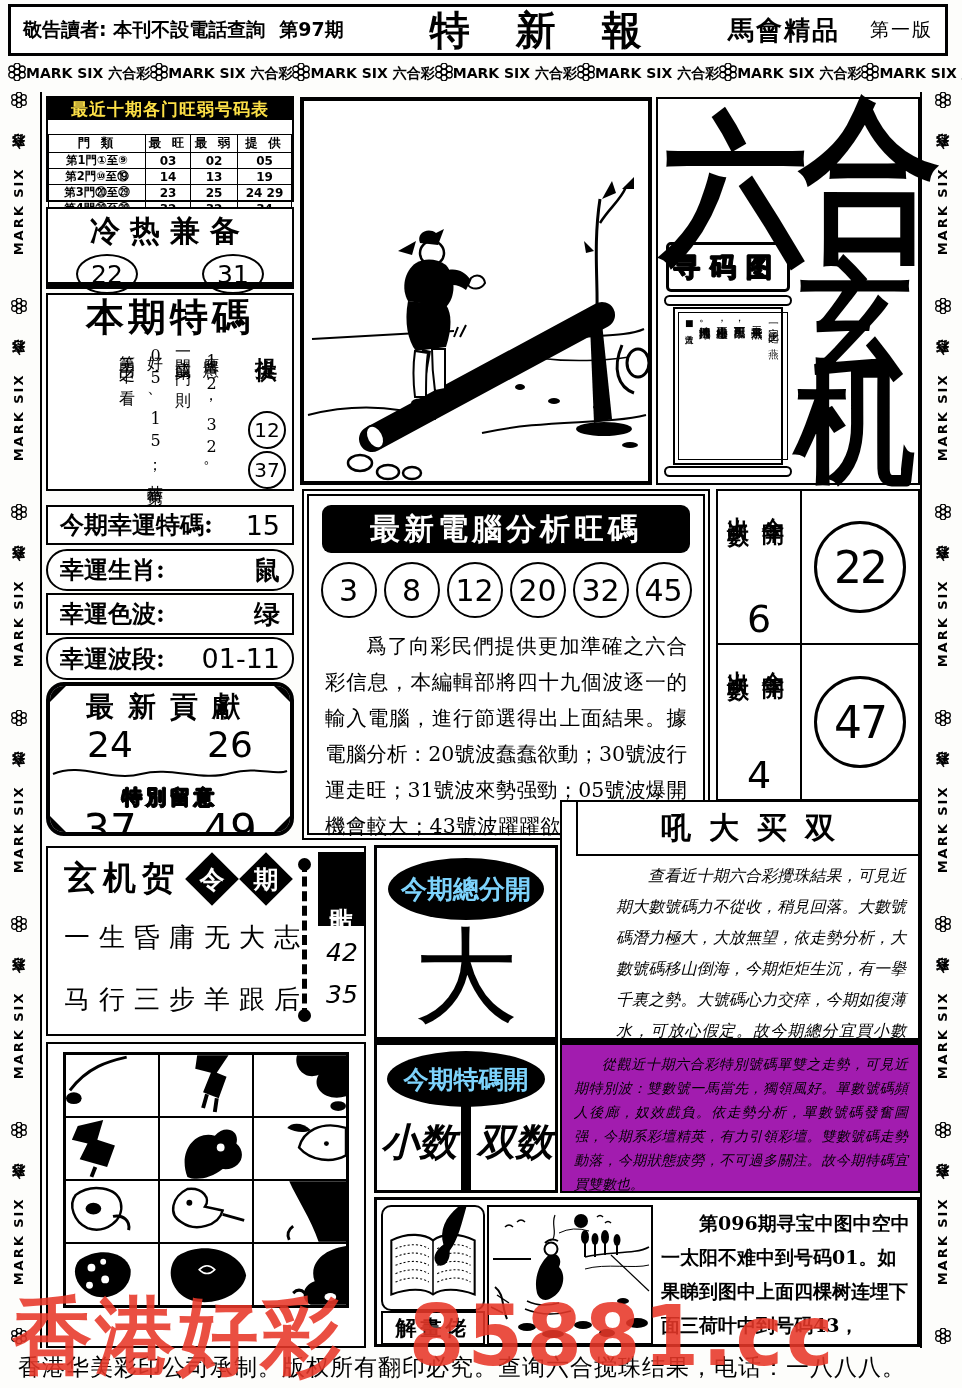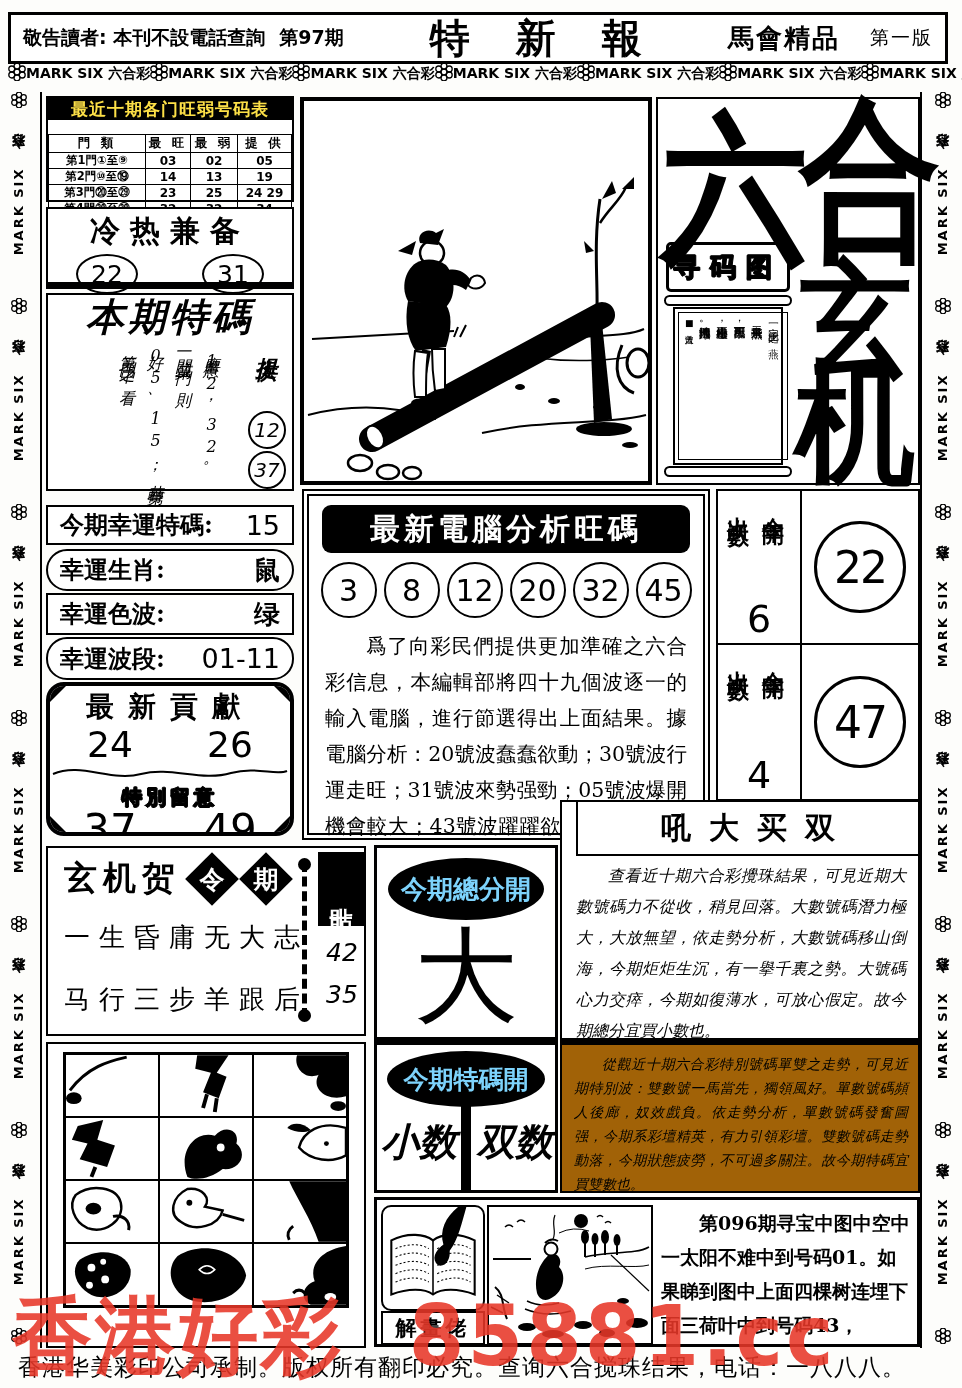--- a/index.html
+++ b/index.html
@@ -2,21 +2,21 @@
 <html><head>
 <meta charset="utf-8">
 <style>
   html,body{margin:0;padding:0;background:#e8e8e8;}
   .page{position:relative;width:962px;height:1388px;background:#fdfdfb;color:#000;
         font-family:"DejaVu Serif",serif;overflow:hidden;margin:0 auto;}
   .abs{position:absolute;}
 
   
   .hdr{left:8px;top:4px;width:940px;height:52px;border:3px solid #000;
-       display:flex;align-items:center;padding:0 12px;box-sizing:border-box;background:#fff;margin-top:8px;}
+       display:flex;align-items:center;padding:0 12px;box-sizing:border-box;background:#fff;}
   .hdr-notice{font-size:19px;font-weight:bold;font-family:"DejaVu Sans",sans-serif;}
   .hdr-issue{font-size:19px;font-weight:bold;font-family:"DejaVu Sans",sans-serif;margin-left:14px;}
   .hdr-title{flex:1;text-align:center;font-size:40px;font-weight:600;letter-spacing:46px;text-indent:46px;}
   .hdr-sub{font-size:26px;font-weight:600;letter-spacing:2px;}
   .hdr-ed{font-size:19px;margin-left:30px;letter-spacing:2px;}
 
   
   .topstrip{left:8px;top:60px;width:944px;height:28px;display:flex;align-items:center;
             justify-content:space-between;}
   .msl{font-size:14px;font-weight:bold;font-family:"DejaVu Sans",sans-serif;white-space:nowrap;}
@@ -40,21 +40,21 @@
 
   
   .coldhot{left:46px;top:207px;width:248px;height:82px;border:2px solid #000;border-bottom:7px solid #000;
            box-sizing:border-box;background:#fff;text-align:center;}
   .coldhot-title{font-size:30px;font-weight:700;letter-spacing:10px;margin-top:2px;}
   .coldhot-nums{display:flex;justify-content:center;gap:64px;margin-top:2px;}
   .oval-num{width:58px;height:36px;border:2px solid #000;border-radius:50%;display:flex;
             align-items:center;justify-content:center;font-size:25px;font-family:"DejaVu Sans",sans-serif;}
 
   
-  .spec{left:46px;top:293px;width:248px;height:198px;border:2px solid #000;box-sizing:border-box;background:#fff;font-style:italic;}
+  .spec{left:46px;top:293px;width:248px;height:198px;border:2px solid #000;box-sizing:border-box;background:#fff;}
   .spec-title{font-size:38px;font-weight:700;text-align:center;letter-spacing:4px;line-height:44px;}
   .spec-body{position:relative;height:150px;}
   .spec-provide{position:absolute;right:10px;top:0;writing-mode:vertical-rl;text-orientation:upright;
                 font-size:22px;letter-spacing:5px;font-weight:600;}
   .spec-c1{position:absolute;right:6px;top:72px;}
   .spec-c2{position:absolute;right:6px;top:112px;}
   .circ36{width:34px;height:34px;border:2.5px solid #000;border-radius:50%;display:flex;align-items:center;
           justify-content:center;font-size:20px;font-family:"DejaVu Sans",sans-serif;background:#fff;}
   .spec-cols{position:absolute;left:8px;top:4px;bottom:4px;right:64px;writing-mode:vertical-rl;
              text-orientation:upright;font-size:16px;letter-spacing:3px;display:flex;flex-direction:column;}
@@ -142,42 +142,42 @@
   .stat-v{position:absolute;left:50%;transform:translateX(-50%);top:8px;writing-mode:vertical-rl;
           text-orientation:upright;font-size:22px;font-weight:600;letter-spacing:4px;}
   .stat-v p{margin:0 5px 0 0;}
   .stat-count{position:absolute;bottom:2px;left:50%;transform:translateX(-50%);font-size:38px;
               font-family:"DejaVu Sans",sans-serif;}
   .stat-circ-wrap{flex:1;display:flex;align-items:center;justify-content:center;}
   .stat-circ{width:86px;height:86px;border:3px solid #000;border-radius:50%;display:flex;align-items:center;
              justify-content:center;font-size:44px;font-family:"DejaVu Sans",sans-serif;letter-spacing:-2px;}
 
   
-  .bigs{left:560px;top:800px;width:360px;height:240px;border:2px solid #000;box-sizing:border-box;background:#fff;}
+  .bigs{left:560px;top:800px;width:360px;height:240px;border:2px solid #000;box-sizing:border-box;background:#fff;padding-left:40px;}
   .bigs-title{position:absolute;left:14px;right:-2px;top:-2px;height:52px;border:2px solid #000;background:#fff;
               display:flex;align-items:center;justify-content:center;font-size:30px;font-weight:600;
               letter-spacing:18px;text-indent:18px;}
   .bigs-text{margin:58px 12px 0 14px;font-size:16px;line-height:31px;font-style:italic;text-indent:2em;
              text-align:justify;}
   .rec{text-align:center;font-size:29px;font-weight:600;letter-spacing:4px;}
 
   
   .topen{left:374px;top:845px;width:184px;height:195px;border:3px solid #000;box-sizing:border-box;
          background:#fff;text-align:center;}
   .oval-black{margin:10px auto 0;width:156px;height:62px;background:#000;border-radius:50%;color:#7dd3fc;
               display:flex;align-items:center;justify-content:center;font-size:26px;font-weight:bold;}
   .topen-char{font-size:104px;font-weight:500;line-height:1.08;}
   .sopen{left:374px;top:1040px;width:184px;height:153px;border:3px solid #000;border-top:5px solid #000;
          box-sizing:border-box;background:#fff;position:absolute;}
   .sopen .oval-black{margin-top:6px;width:158px;height:56px;font-size:25px;}
   .stem{position:absolute;left:50%;transform:translateX(-50%);top:60px;bottom:0;width:10px;background:#000;}
   .sopen-l{position:absolute;left:4px;bottom:22px;font-size:38px;font-weight:600;font-style:italic;}
   .sopen-r{position:absolute;right:2px;bottom:22px;font-size:38px;font-weight:600;font-style:italic;}
   .stext{left:560px;top:1040px;width:360px;height:153px;border:2px solid #000;border-top:5px solid #000;
-         box-sizing:border-box;background:#a16207;}
+         box-sizing:border-box;background:#a21caf;}
   .stext-p{margin:7px 10px 0 12px;font-size:14px;line-height:24px;font-style:italic;text-indent:2em;
            text-align:justify;}
   .stext .rec{font-size:28px;}
 
   
   .trea{left:374px;top:1197px;width:546px;height:150px;border:3px solid #000;box-sizing:border-box;background:#fff;}
   .bookbox{position:absolute;left:4px;top:5px;width:100px;height:102px;border:2px solid #000;border-radius:10px;
            overflow:hidden;background:#fff;}
   .labelbox{position:absolute;left:4px;top:111px;width:100px;height:30px;border:2px solid #000;display:flex;
             align-items:center;justify-content:center;font-size:21px;font-weight:600;letter-spacing:4px;background:#fff;}

